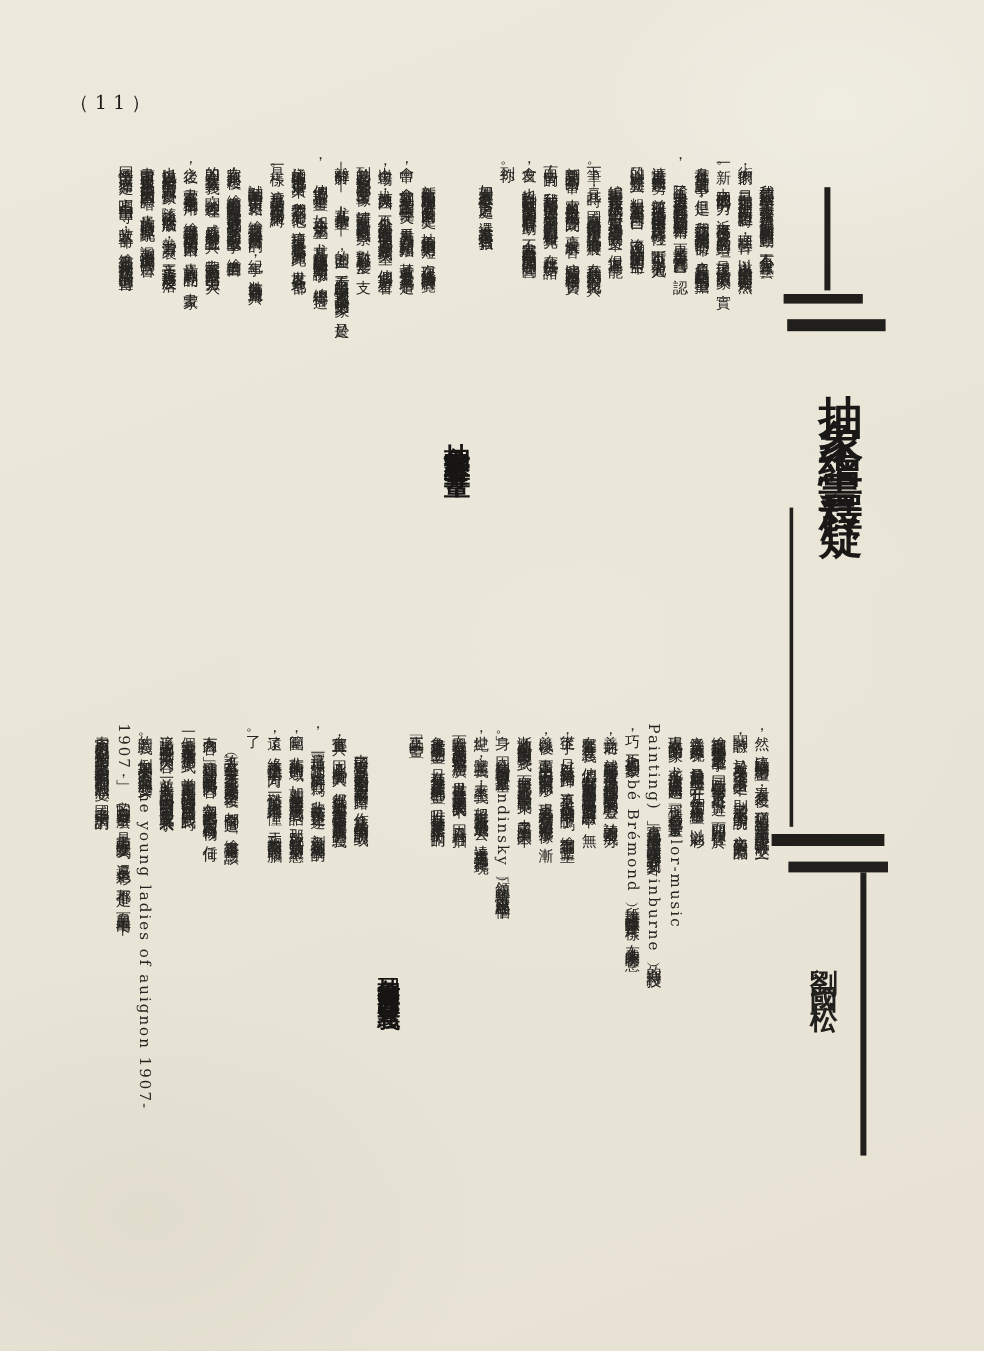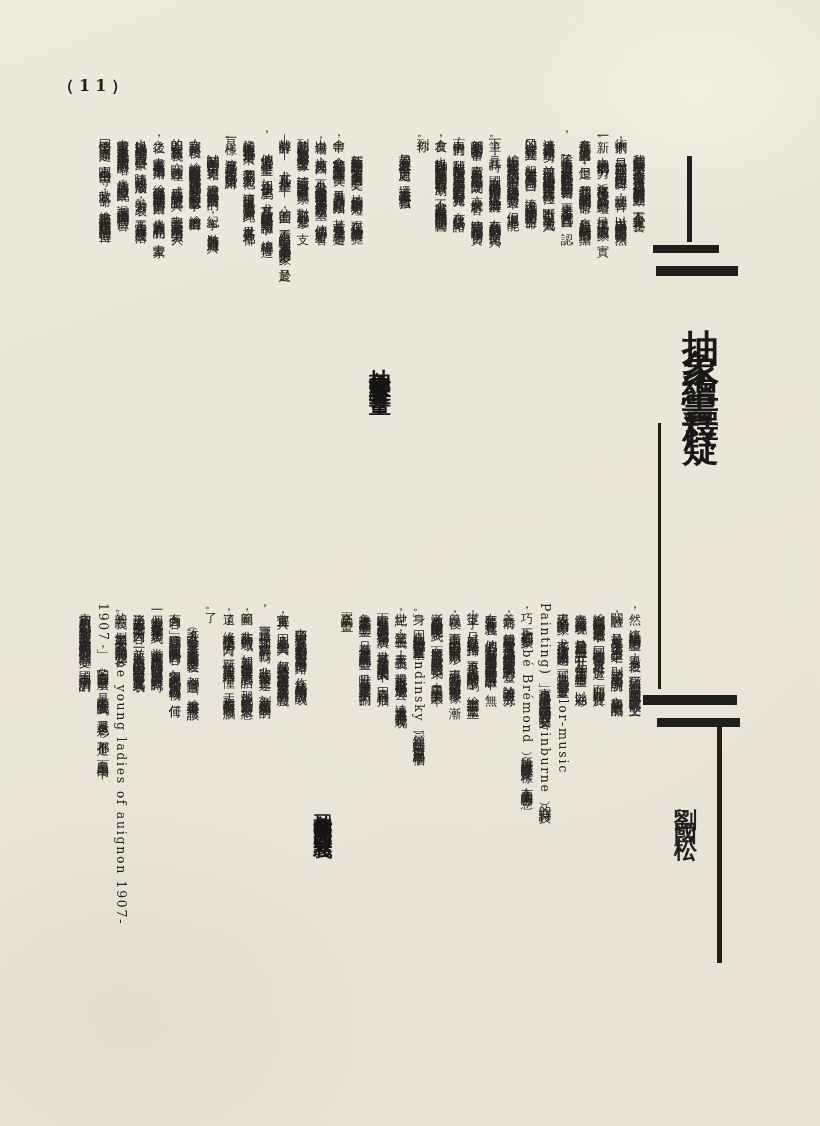--- a/index.html
+++ b/index.html
@@ -11,21 +11,21 @@
     color:#232220;
     background:
       radial-gradient(ellipse 300px 200px at 85% 8%, rgba(255,255,255,.25), rgba(255,255,255,0) 70%),
       radial-gradient(ellipse 400px 300px at 15% 90%, rgba(120,110,90,.06), rgba(0,0,0,0) 70%),
       radial-gradient(ellipse 500px 400px at 60% 50%, rgba(255,255,255,.10), rgba(0,0,0,0) 75%),
       linear-gradient(160deg,#ede9dc 0%,#e9e5d7 45%,#e7e2d3 100%);
     font-family:"DejaVu Serif","Liberation Serif",serif;
   }
   .page-number{
     position:absolute;left:58px;top:76px;
-    font-size:16px;font-weight:bold;letter-spacing:5px;
+    font-size:16px;font-weight:normal;letter-spacing:5px;
     color:#1e1d1b;white-space:nowrap;
   }
   
   .bar{position:absolute;background:#211f1c;}
   .rule-top-v   {left:687px;top:156px;width:5px;height:86px;}
   .bar-top-a    {left:653px;top:245px;width:66px;height:8px;}
   .bar-top-b    {left:656px;top:266px;width:82px;height:10px;}
   .rule-mid-thin{left:658px;top:423px;width:3px;height:266px;}
   .bar-bot-a    {left:643px;top:695px;width:94px;height:10px;}
   .bar-bot-b    {left:657px;top:718px;width:83px;height:9px;}

